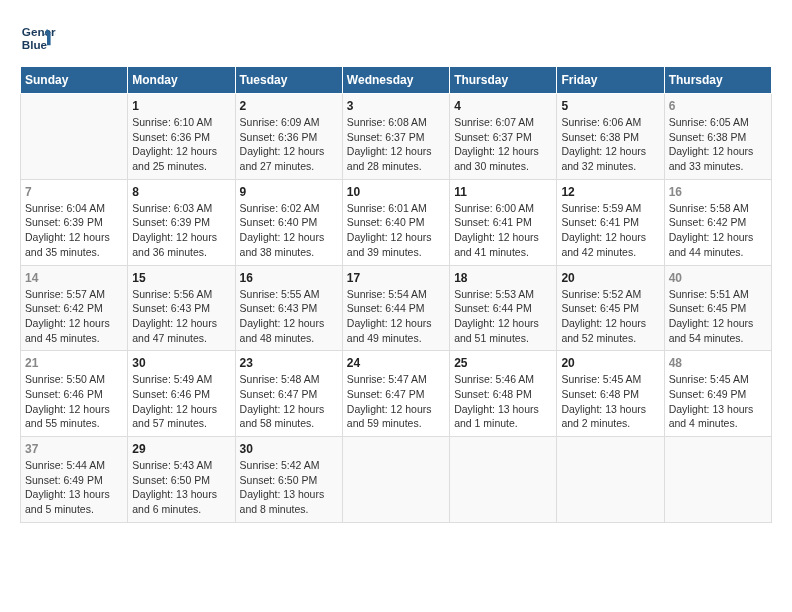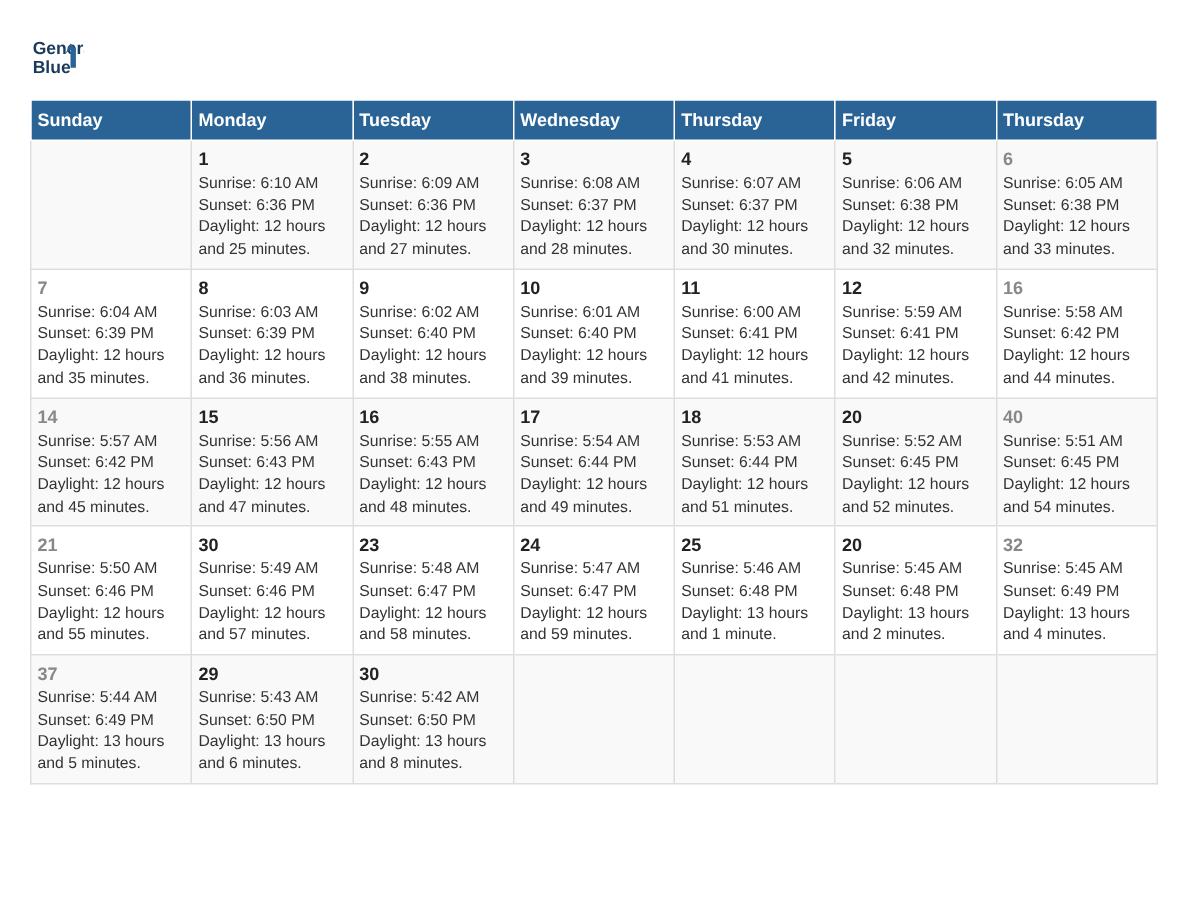--- a/index.html
+++ b/index.html
@@ -215,21 +215,21 @@
         </td>
         <td>
           <span class="day-number">25</span>
           <div class="day-info">Sunrise: 5:46 AM<br>Sunset: 6:48 PM<br>Daylight: 13 hours<br>and 1 minute.</div>
         </td>
         <td>
           <span class="day-number">20</span>
           <div class="day-info">Sunrise: 5:45 AM<br>Sunset: 6:48 PM<br>Daylight: 13 hours<br>and 2 minutes.</div>
         </td>
         <td>
-          <span class="day-number">32</span>
+          <span class="day-number">48</span>
           <div class="day-info">Sunrise: 5:45 AM<br>Sunset: 6:49 PM<br>Daylight: 13 hours<br>and 4 minutes.</div>
         </td>
       </tr>
       <tr>
         <td>
           <span class="day-number">37</span>
           <div class="day-info">Sunrise: 5:44 AM<br>Sunset: 6:49 PM<br>Daylight: 13 hours<br>and 5 minutes.</div>
         </td>
         <td>
           <span class="day-number">29</span>

